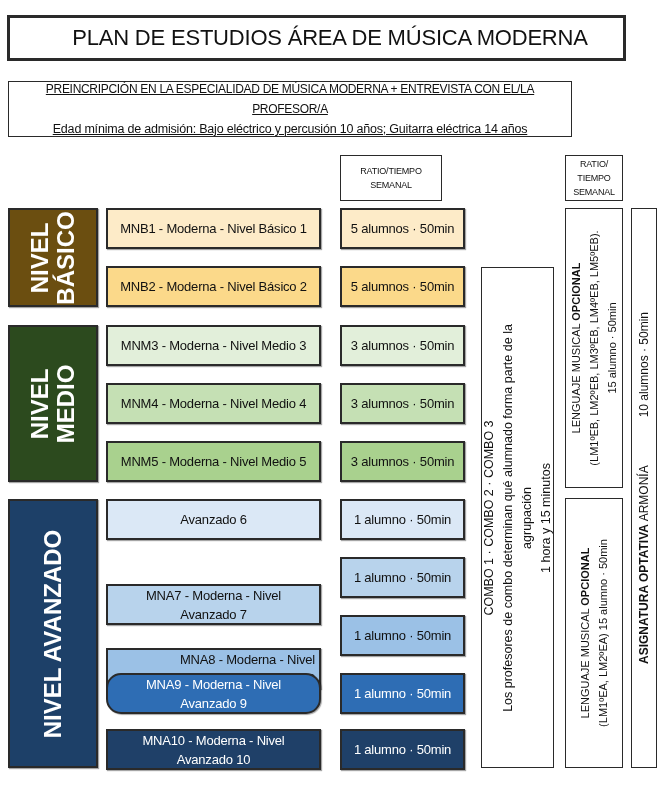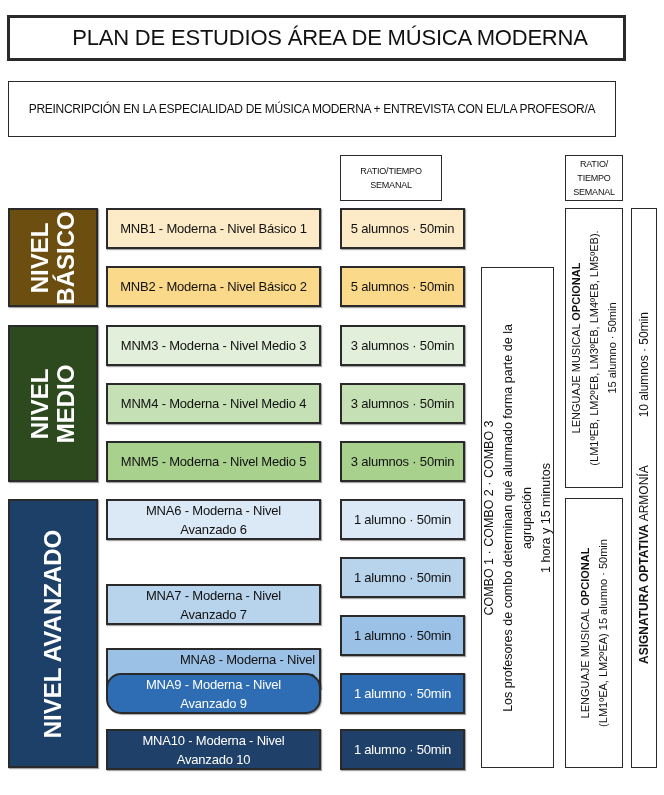--- a/index.html
+++ b/index.html
@@ -2,21 +2,21 @@
 <html><head>
 <meta charset="utf-8">
 <style>
   html, body { margin:0; padding:0; background:#ffffff; }
   body { width:664px; height:795px; position:relative; overflow:hidden;
          font-family:"Liberation Sans", "DejaVu Sans", sans-serif; color:#111; }
   .box { position:absolute; box-sizing:border-box; border:2px solid #2a2a2a; display:flex;
          align-items:center; justify-content:center; text-align:center; }
   .shadow { box-shadow: 1px 1px 1px rgba(0,0,0,0.35); }
   #title { left:7px; top:15px; width:619px; height:46px; border-width:3px; font-size:22px; letter-spacing:-0.2px;padding-left:27px; }
-  #sub { left:8px; top:81px; width:608px; height:56px; flex-direction:column; font-size:12.5px; line-height:20px; border-width:1.5px; }
+  #sub { left:8px; top:81px; width:564px; height:56px; flex-direction:column; font-size:12.5px; line-height:20px; border-width:1.5px;text-decoration:underline; }
   #sub .l1 { font-size:12px; letter-spacing:-0.3px; }
   #sub .l2 { font-size:12.5px; letter-spacing:-0.2px; }
 
   .hdr { font-size:9px; letter-spacing:-0.2px; border-width:1.5px; background:#fff; line-height:14px;text-align:center; }
   #hdr-ratio { left:340px; top:155px; width:102px; height:46px; }
   #hdr-ratio2 { left:565px; top:155px; width:58px; height:46px; }
 
   .level { color:#fff; font-weight:bold; border-width:2px; }
   .level .v { transform:rotate(-90deg); white-space:nowrap; text-align:center; line-height:26px; }
   #lv-basico { left:8px; top:208px; width:90px; height:99px; background:#6b4e10; font-size:24px; }
@@ -36,20 +36,21 @@
 </style>
 </head>
 <body>
 
 <div id="title" class="box">
   <span>PLAN DE ESTUDIOS ÁREA DE MÚSICA MODERNA</span>
 </div>
 
 <div id="sub" class="box">
   <div class="l1">PREINCRIPCIÓN EN LA ESPECIALIDAD DE MÚSICA MODERNA + ENTREVISTA CON EL/LA PROFESOR/A</div>
+  <div class="l2">Edad mínima de admisión: Bajo eléctrico y percusión 10 años; Guitarra eléctrica 14 años</div>
 </div>
 
 <div id="hdr-ratio" class="box hdr">
   <span>RATIO/TIEMPO SEMANAL</span>
 </div>
 <div id="hdr-ratio2" class="box hdr" style="flex-direction:column;">
   <span>RATIO/</span>
   <span>TIEMPO</span>
   <span>SEMANAL</span>
 </div>
@@ -95,21 +96,20 @@
     <div class="box ratio shadow" style="top: 383px; background: rgb(197, 224, 180); color: rgb(17, 17, 17);">
       <span>3 alumnos · 50min</span>
     </div>
     <div class="box course shadow" style="top: 441px; background: rgb(169, 209, 142); color: rgb(17, 17, 17); flex-direction: column;">
       <span>MNM5 - Moderna - Nivel Medio 5</span>
     </div>
     <div class="box ratio shadow" style="top: 441px; background: rgb(169, 209, 142); color: rgb(17, 17, 17);">
       <span>3 alumnos · 50min</span>
     </div>
     <div class="box course shadow" style="top: 499px; background: rgb(219, 232, 246); color: rgb(17, 17, 17); flex-direction: column;">
-      <div>MNA6 - Moderna - Nivel</div>
       <div>Avanzado 6</div>
     </div>
     <div class="box ratio shadow" style="top: 499px; background: rgb(219, 232, 246); color: rgb(17, 17, 17);">
       <span>1 alumno · 50min</span>
     </div>
     <div class="box course shadow" style="top: 584px; background: rgb(184, 211, 236); color: rgb(17, 17, 17); flex-direction: column;">
       <div>MNA7 - Moderna - Nivel</div>
       <div>Avanzado 7</div>
     </div>
     <div class="box ratio shadow" style="top: 557px; background: rgb(184, 211, 236); color: rgb(17, 17, 17);">

